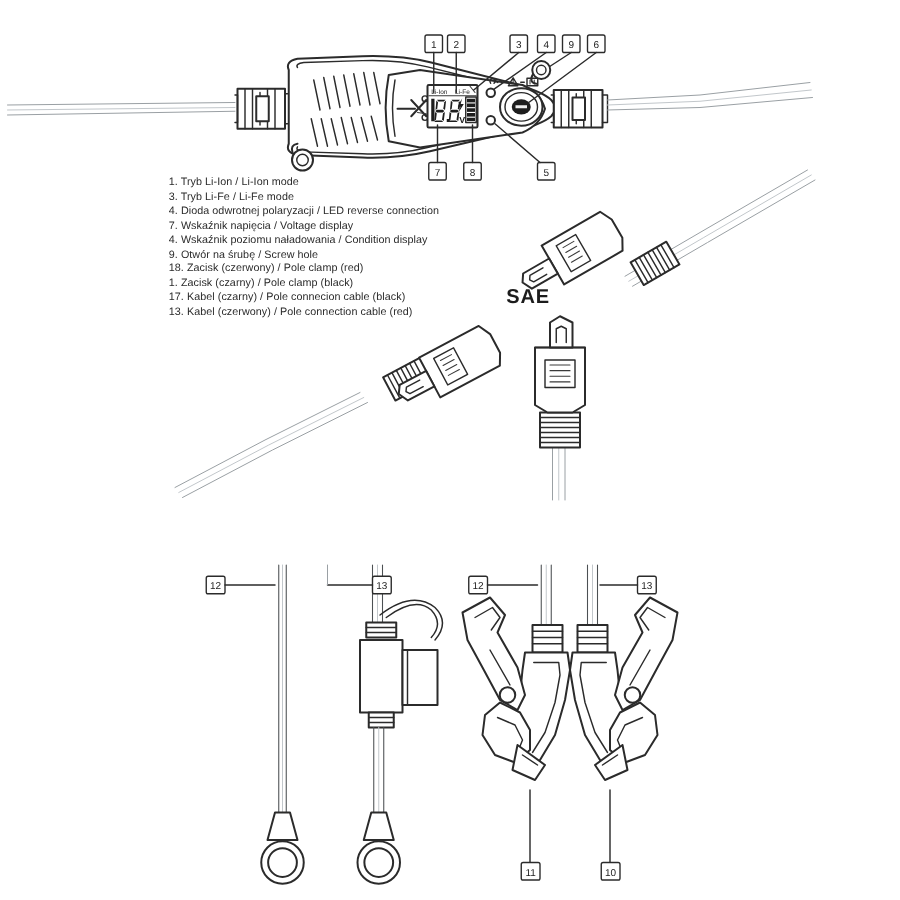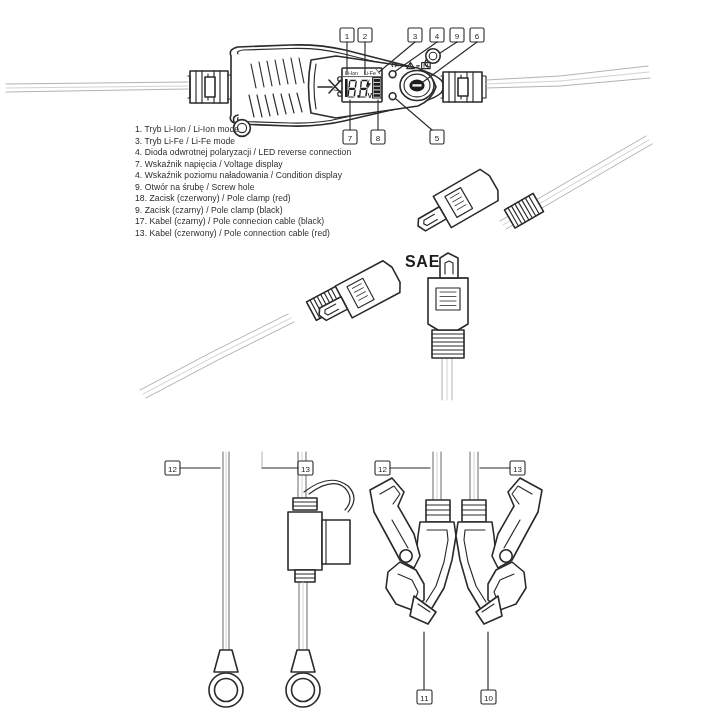--- a/index.html
+++ b/index.html
@@ -8,39 +8,38 @@
     width:720px;height:720px;
     background:#ffffff;
     font-family:"Liberation Sans", sans-serif;
     overflow:hidden;
     position:relative;
   }
   #sheet{position:absolute;left:0;top:0;width:720px;height:720px;}
   #sheet svg{display:block;}
   .legend{
     position:absolute;
-    left:135px;top:124px;
+    left:135px;top:140px;
     width:300px;
     font-family:"Liberation Sans", sans-serif;
     font-size:8.6px;
     line-height:11.55px;
     color:#2b2b2b;
     letter-spacing:0.05px;
     white-space:nowrap;
   }
   .legend div{height:11.55px;}
   .sae-label{
     position:absolute;
     left:405px;top:229px;
     font-family:"Liberation Sans", sans-serif;
     font-size:16px;
     font-weight:bold;
     letter-spacing:0.7px;
     color:#1c1c1c;
-    margin-top:24px;
   }
   .lcd-txt{
     font-family:"Liberation Sans", sans-serif;
     fill:#1a1a1a;
   }
 </style>
 </head>
 <body>
 
 <div id="sheet">
@@ -419,18 +418,18 @@
 </div>
 
 <div class="legend">
   <div>1. Tryb Li-Ion / Li-Ion mode</div>
   <div>3. Tryb Li-Fe / Li-Fe mode</div>
   <div>4. Dioda odwrotnej polaryzacji / LED reverse connection</div>
   <div>7. Wskaźnik napięcia / Voltage display</div>
   <div>4. Wskaźnik poziomu naładowania / Condition display</div>
   <div>9. Otwór na śrubę / Screw hole</div>
   <div>18. Zacisk (czerwony) / Pole clamp (red)</div>
-  <div>9. Zacisk (czarny) / Pole clamp (black)</div>
+  <div>1. Zacisk (czarny) / Pole clamp (black)</div>
   <div>17. Kabel (czarny) / Pole connecion cable (black)</div>
   <div>13. Kabel (czerwony) / Pole connection cable (red)</div>
 </div>
 
 <div class="sae-label">SAE</div>
 
 </body></html>

